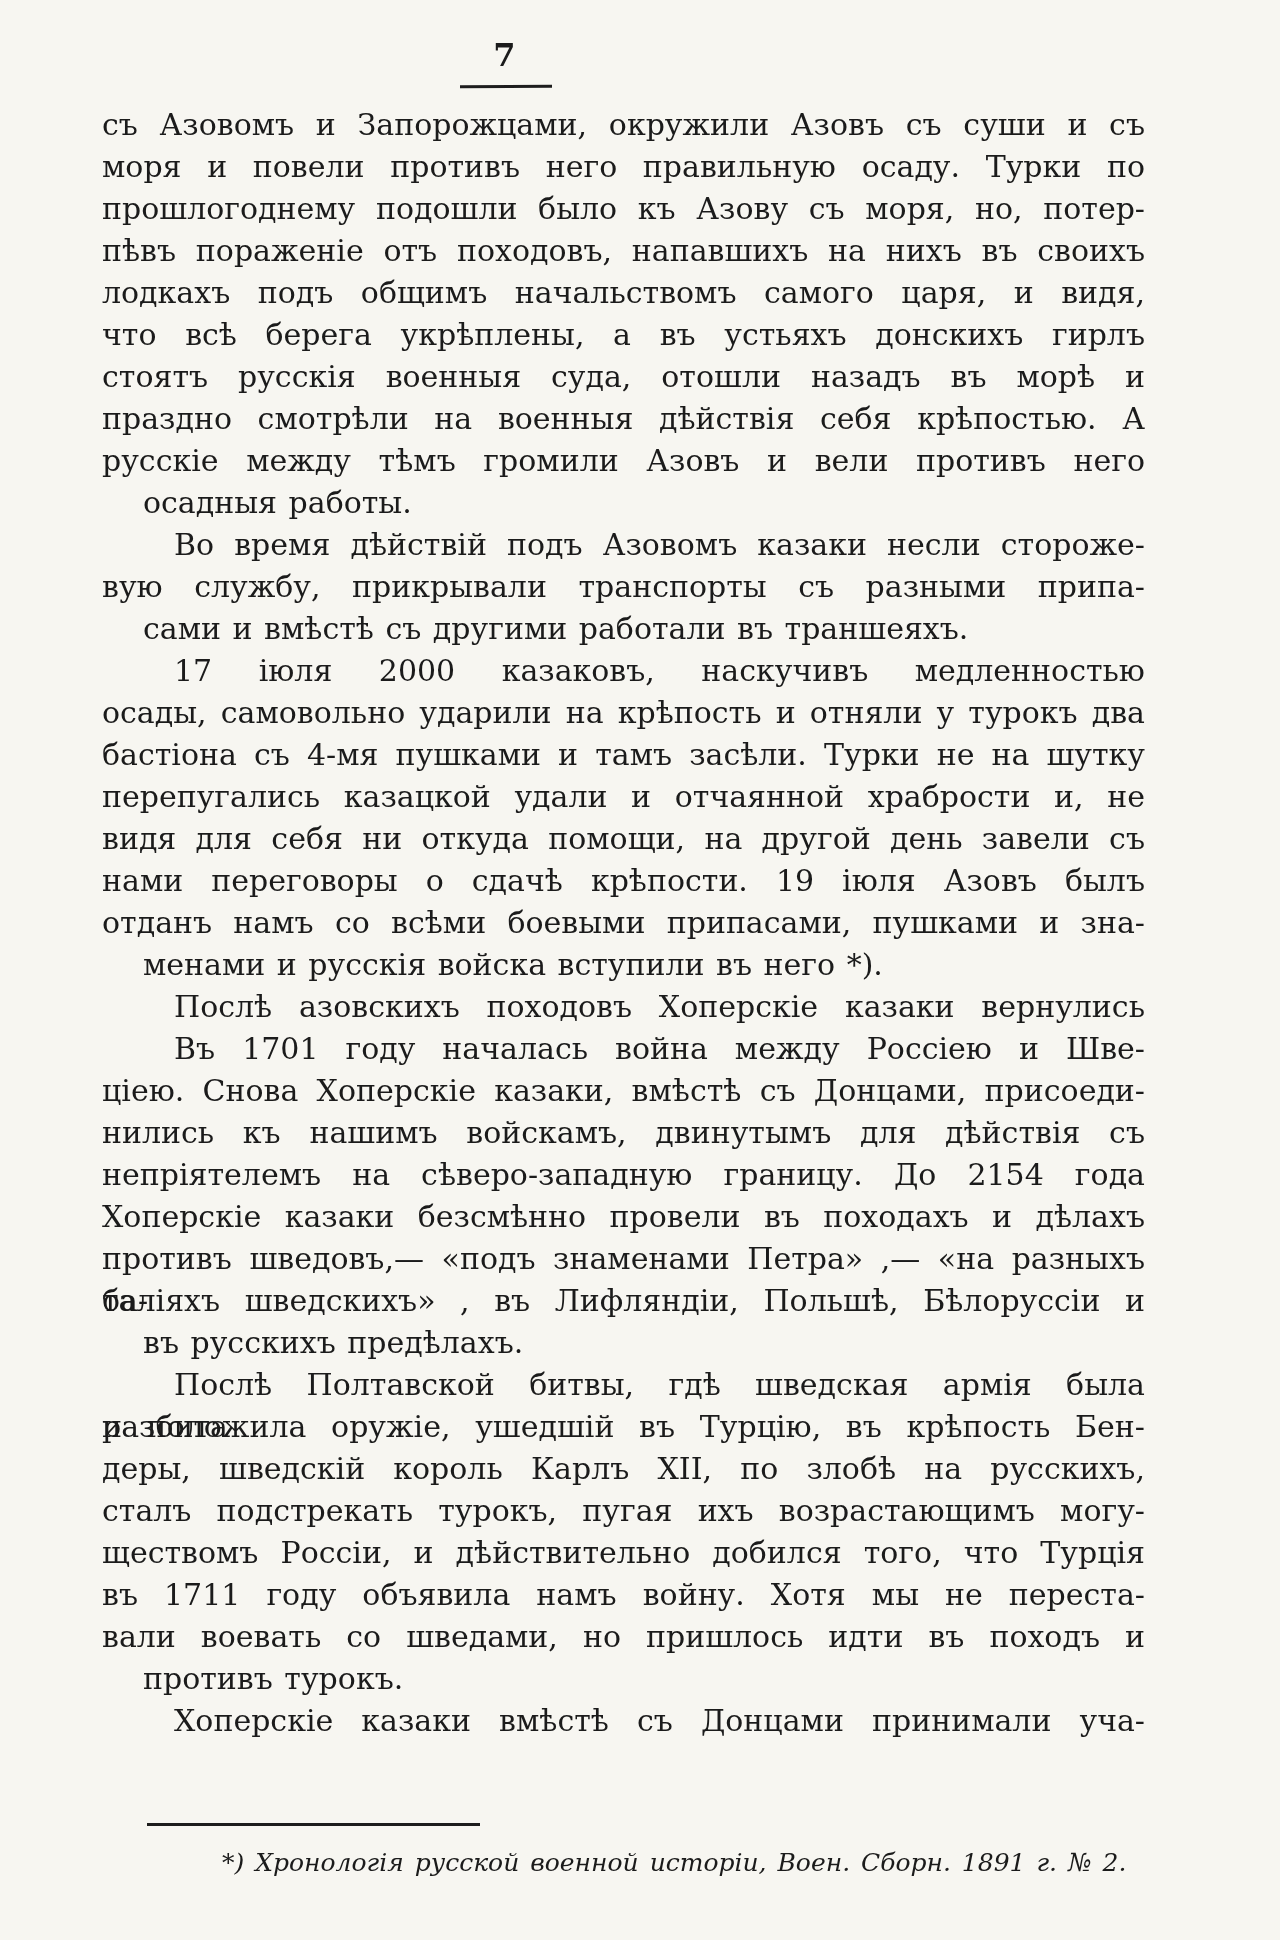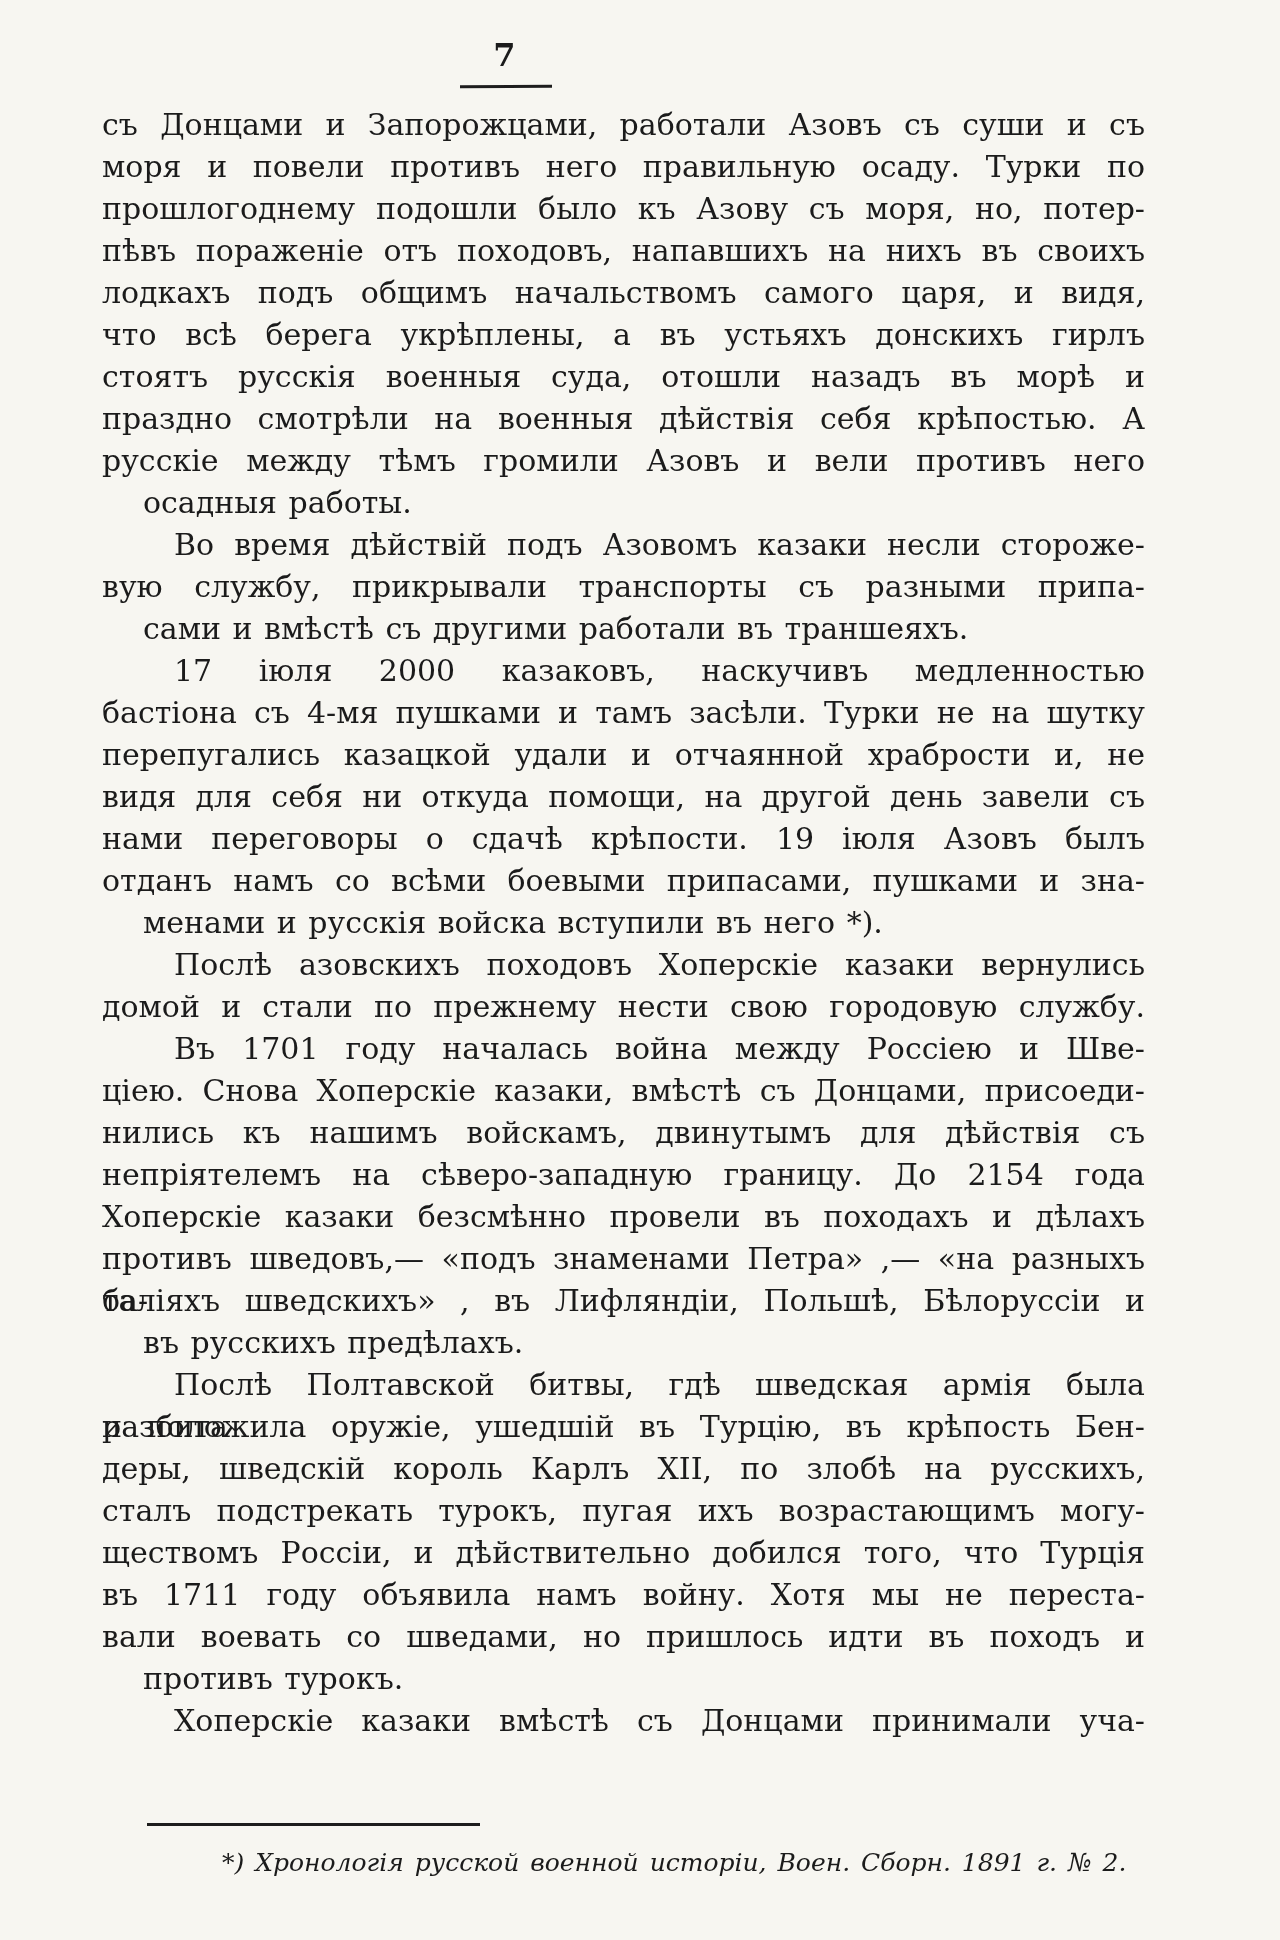--- a/index.html
+++ b/index.html
@@ -80,42 +80,42 @@
     font-style: italic;
   }
 </style>
 </head>
 <body>
 
 <div class="page">
   <div class="pageno">7</div>
   <div class="pageno-rule"></div>
   <div class="body-text" id="body-text">
-      <div class="line">съ Донцами и Запорожцами, работали Азовъ съ суши и съ</div>
+      <div class="line">съ Азовомъ и Запорожцами, окружили Азовъ съ суши и съ</div>
       <div class="line">моря и повели противъ него правильную осаду. Турки по</div>
       <div class="line">прошлогоднему подошли было къ Азову съ моря, но, потер-</div>
       <div class="line">пѣвъ пораженіе отъ походовъ, напавшихъ на нихъ въ своихъ</div>
       <div class="line">лодкахъ подъ общимъ начальствомъ самого царя, и видя,</div>
       <div class="line">что всѣ берега укрѣплены, а въ устьяхъ донскихъ гирлъ</div>
       <div class="line">стоятъ русскія военныя суда, отошли назадъ въ морѣ и</div>
       <div class="line">праздно смотрѣли на военныя дѣйствія себя крѣпостью. А</div>
       <div class="line">русскіе между тѣмъ громили Азовъ и вели противъ него</div>
       <div class="line eop">осадныя работы.</div>
       <div class="line indent">Во время дѣйствій подъ Азовомъ казаки несли стороже-</div>
       <div class="line">вую службу, прикрывали транспорты съ разными припа-</div>
       <div class="line eop">сами и вмѣстѣ съ другими работали въ траншеяхъ.</div>
       <div class="line indent">17 іюля 2000 казаковъ, наскучивъ медленностью</div>
+      <div class="line">осады, самовольно ударили на крѣпость и отняли у турокъ два</div>
       <div class="line">бастіона съ 4-мя пушками и тамъ засѣли. Турки не на шутку</div>
       <div class="line">перепугались казацкой удали и отчаянной храбрости и, не</div>
       <div class="line">видя для себя ни откуда помощи, на другой день завели съ</div>
       <div class="line">нами переговоры о сдачѣ крѣпости. 19 іюля Азовъ былъ</div>
       <div class="line">отданъ намъ со всѣми боевыми припасами, пушками и зна-</div>
       <div class="line eop">менами и русскія войска вступили въ него *).</div>
       <div class="line indent">Послѣ азовскихъ походовъ Хоперскіе казаки вернулись</div>
-      <div class="line">домой и стали по прежнему нести свою городовую службу.</div>
       <div class="line indent">Въ 1701 году началась война между Россіею и Шве-</div>
       <div class="line">ціею. Снова Хоперскіе казаки, вмѣстѣ съ Донцами, присоеди-</div>
       <div class="line">нились къ нашимъ войскамъ, двинутымъ для дѣйствія съ</div>
       <div class="line">непріятелемъ на сѣверо-западную границу. До 2154 года</div>
       <div class="line">Хоперскіе казаки безсмѣнно провели въ походахъ и дѣлахъ</div>
       <div class="line">противъ шведовъ,— «подъ знаменами Петра» ,— «на разныхъ ба-</div>
       <div class="line">таліяхъ шведскихъ» , въ Лифляндіи, Польшѣ, Бѣлоруссіи и</div>
       <div class="line eop">въ русскихъ предѣлахъ.</div>
       <div class="line indent">Послѣ Полтавской битвы, гдѣ шведская армія была разбита</div>
       <div class="line">и положила оружіе, ушедшій въ Турцію, въ крѣпость Бен-</div>

